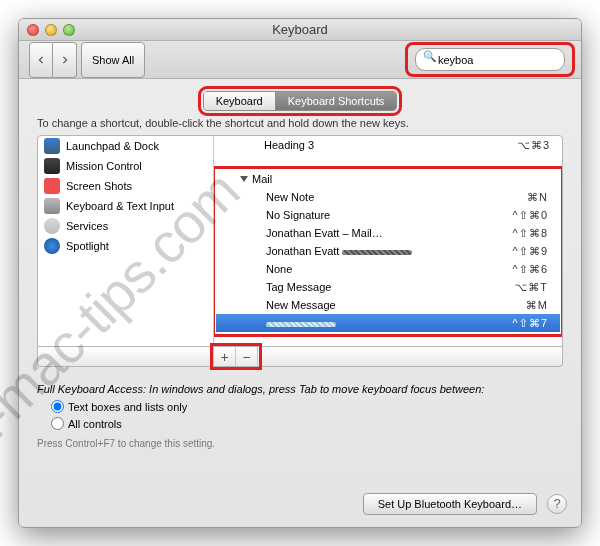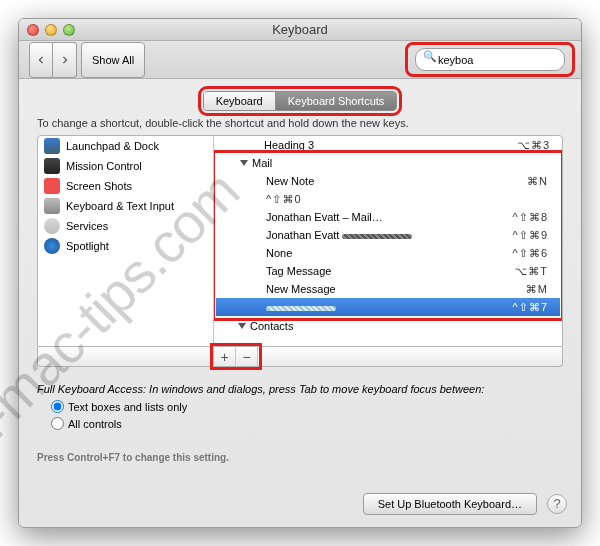--- a/index.html
+++ b/index.html
@@ -120,21 +120,21 @@
 .scratch { display:inline-block; width:70px; height:5px; background: repeating-linear-gradient(45deg,#555,#555 2px,#888 2px,#888 4px); border-radius:3px; vertical-align:middle; }
 
 .addremove { display: flex; border: 1px solid #b5b5b5; border-top: none; border-radius: 0 0 4px 4px; height: 20px; background: linear-gradient(#fff,#e9e9e9); }
 .addremove .left-spacer { width: 176px; border-right: 1px solid #c7c7c7; }
 .addremove .btns { display: flex; }
 .addremove button { width: 22px; height: 19px; border: none; border-right: 1px solid #c7c7c7; background: transparent; font-size: 14px; line-height: 14px; color: #555; }
 
 .lower { margin-top: 16px; font-size: 11px; }
 .lower .hdr { margin-bottom: 3px; font-style: italic; }
 .radios label { display: flex; align-items: center; gap: 4px; padding: 2px 0 2px 14px; }
-.hint { color: #777; font-size: 10px; margin-top: 20px; font-weight: bold; }
+.hint { color: #777; font-size: 10px; margin-top: 6px; }
 
 .footer { position: absolute; bottom: 12px; right: 14px; display: flex; align-items: center; gap: 10px; }
 .help { width: 20px; height: 20px; border-radius: 50%; border: 1px solid #aaa; background: linear-gradient(#fff,#e0e0e0); color: #666; text-align: center; line-height: 18px; font-size: 13px; }
 svg.arrow { width: 8px; height: 8px; }
 </style>
 </head>
 <body>
 
 <div class="watermark">best-mac-tips.com</div>
 
@@ -204,30 +204,31 @@
             <span class="caticon ic-spotlight"></span>
             <span>Spotlight</span>
           </div>
       </div>
 
       <div class="shortlist">
         <div class="srow indent2">
             <span class="lbl">Heading 3</span>
             <span class="keys">⌥⌘3</span>
           </div>
-        <div class="highlight-red" style="margin:0 2px; padding-bottom:1px;">
+        <div class="highlight-red" style="margin:16px 2px; padding-bottom:1px;">
           <div class="srow indent1">
               <span class="disclosure disc-down"></span>
               <span class="lbl">Mail</span>
             </div>
           <div class="srow indent2">
               <span class="lbl">New Note</span>
               <span class="keys">⌘N</span>
             </div>
           <div class="srow indent2">
+              <span class="lbl">No Signature</span>
               <span class="keys">^⇧⌘0</span>
             </div>
           <div class="srow indent2">
               <span class="lbl">Jonathan Evatt – Mail…</span>
               <span class="keys">^⇧⌘8</span>
             </div>
           <div class="srow indent2">
               <span class="lbl"><span>Jonathan Evatt</span> <span class="scratch"></span></span>
               <span class="keys">^⇧⌘9</span>
             </div>

